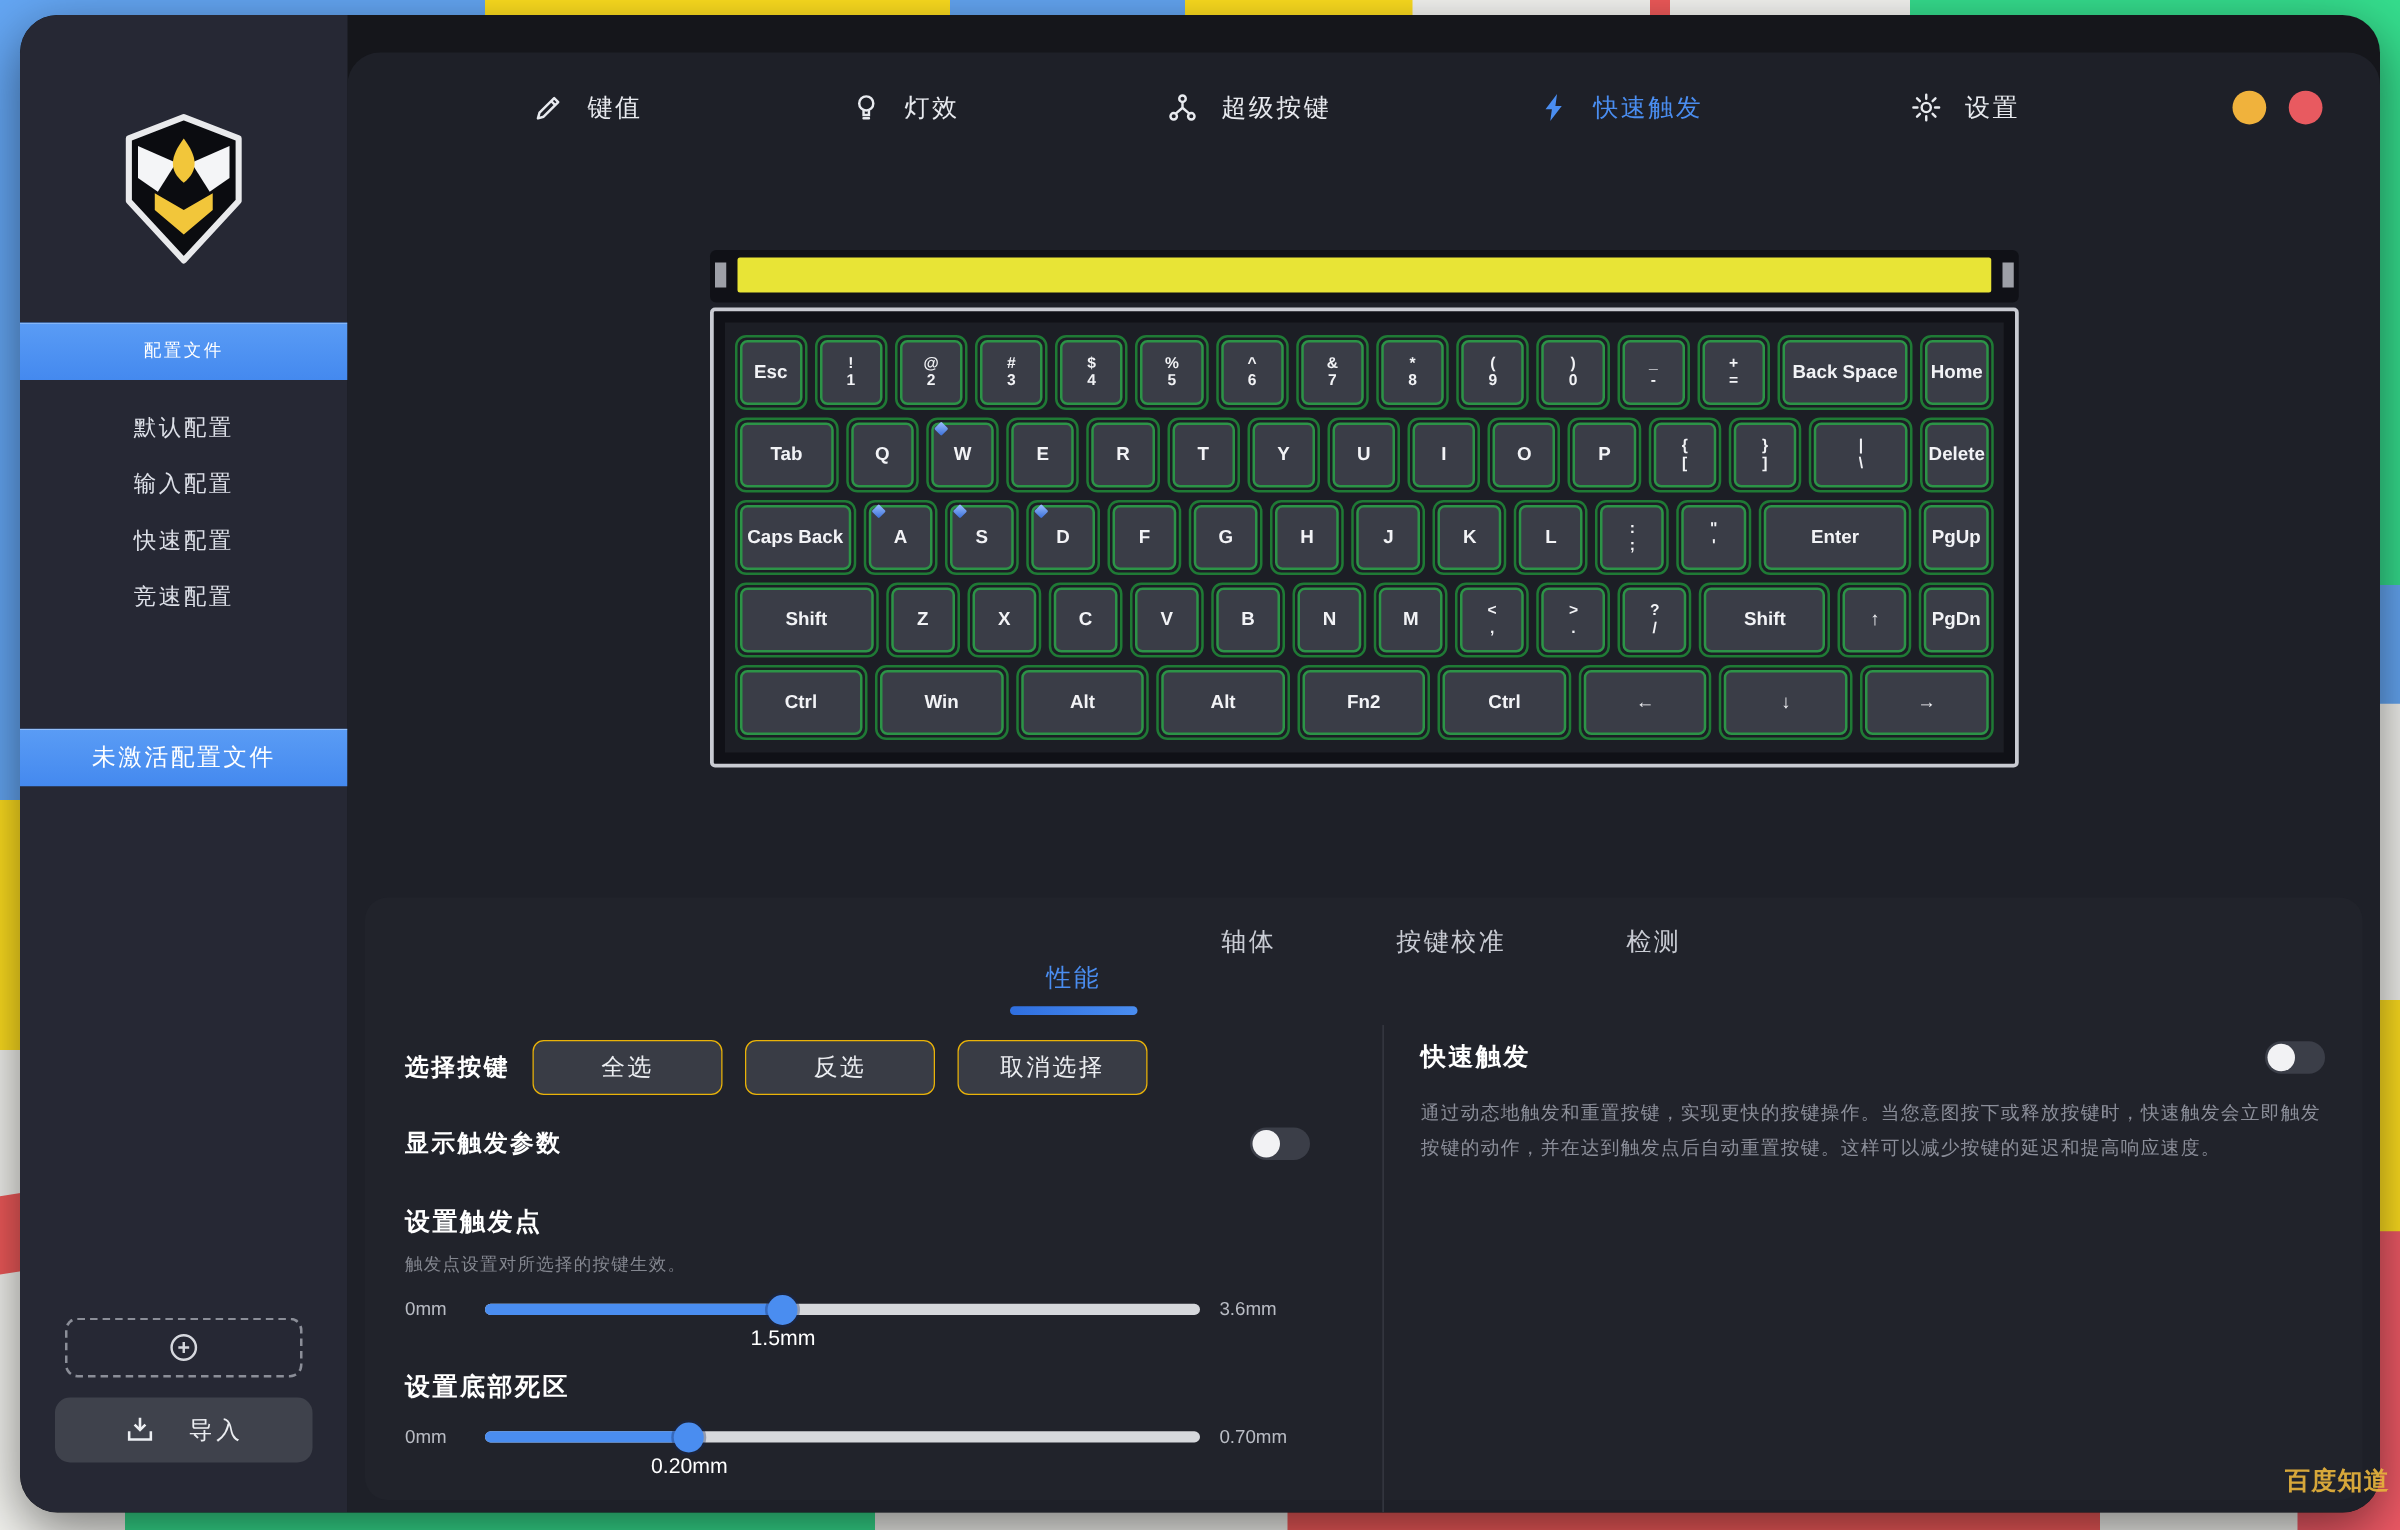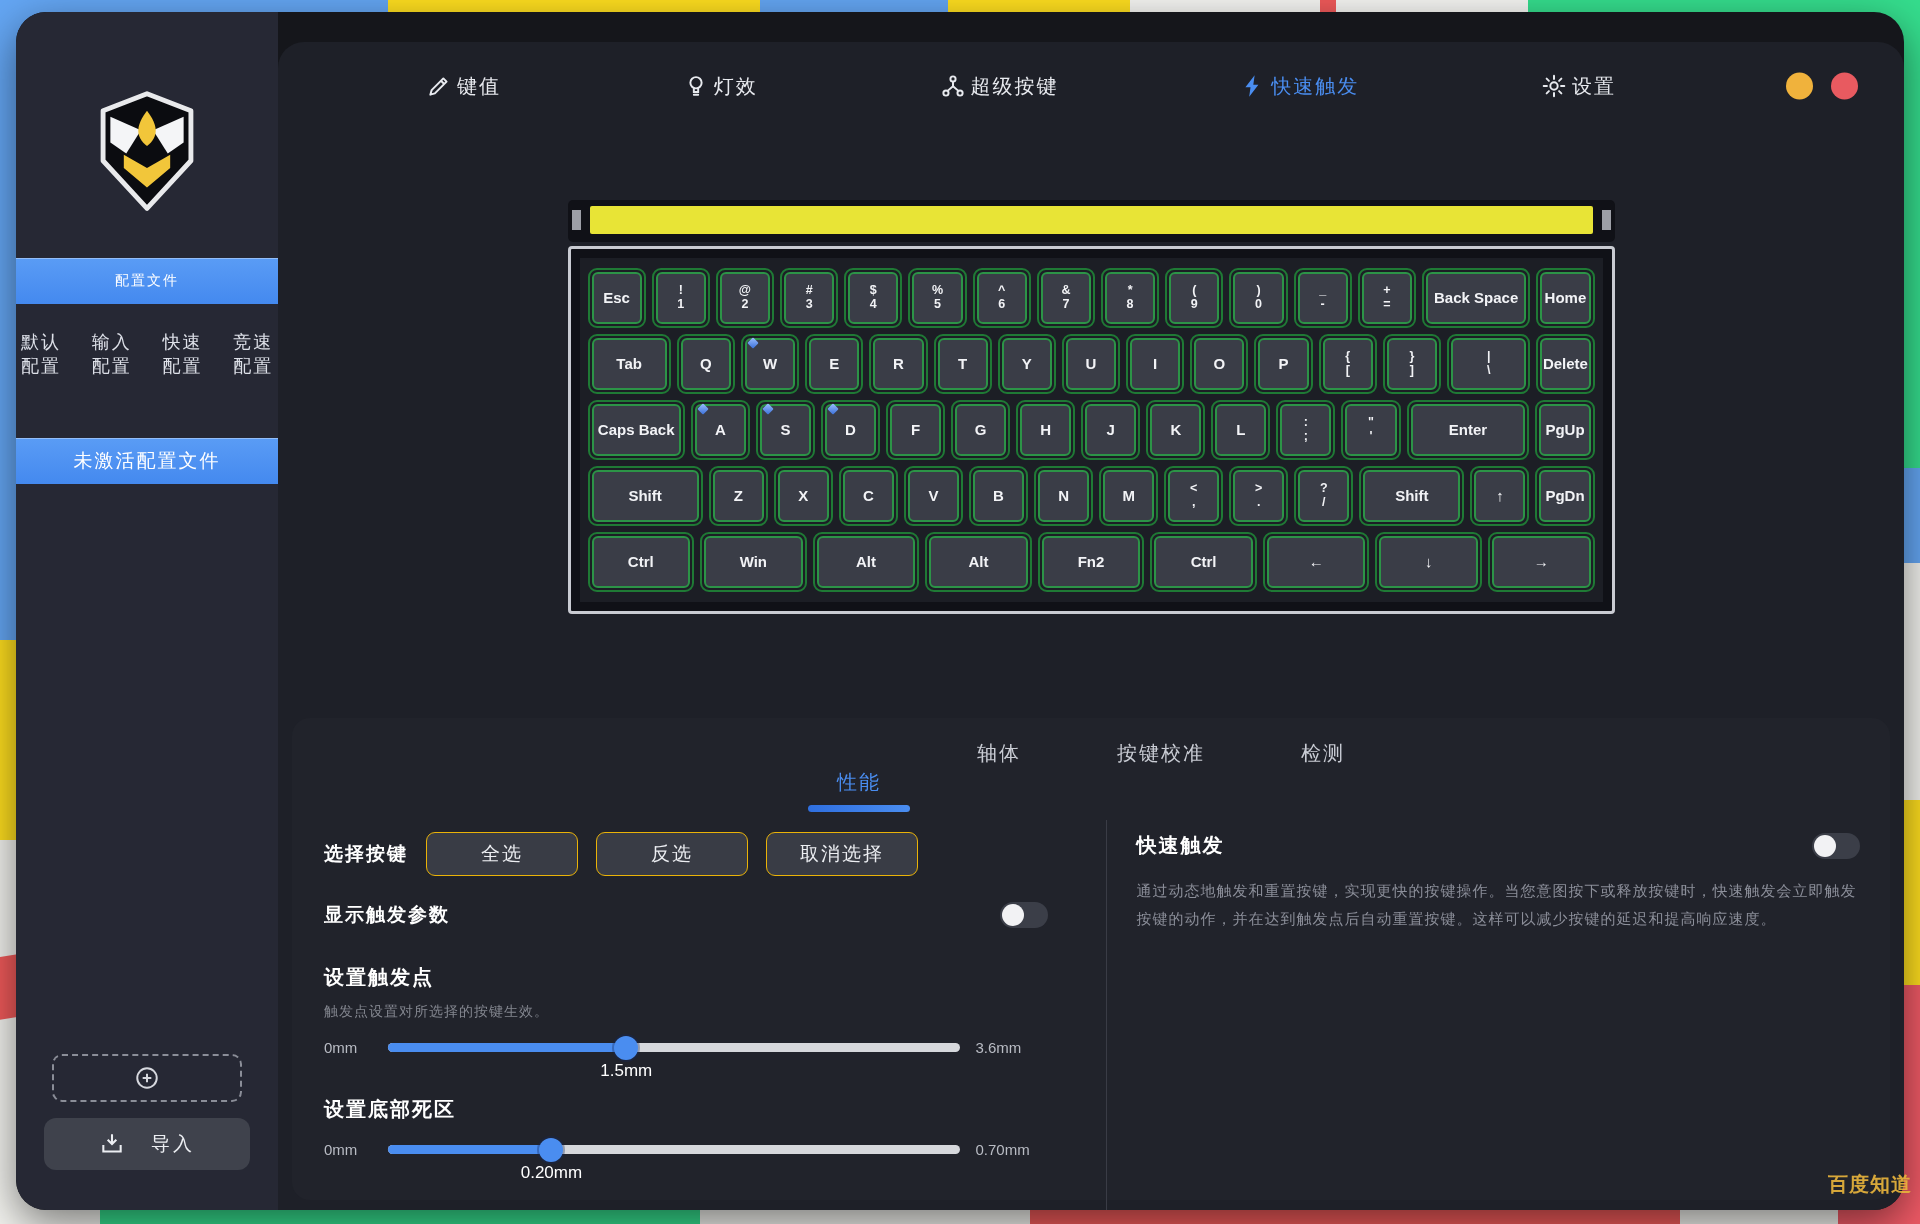--- a/index.html
+++ b/index.html
@@ -29,38 +29,38 @@
   .app { position:absolute; z-index:2; left:16px; top:12px; width:1888px; height:1198px;
          background:#15161b; border-radius:30px; overflow:hidden;
          box-shadow:0 14px 44px rgba(0,0,0,.5); }
 
   
   .sidebar { position:absolute; left:0; top:0; bottom:0; width:262px; background:#262834; border-radius:30px 0 0 30px; }
   .logo-wrap { display:flex; justify-content:center; margin-top:78px; }
   .profile-header { margin-top:46px; height:46px; background:linear-gradient(180deg,#5a9cf5,#4489ef);
                     display:flex; align-items:center; justify-content:center;
                     color:#fff; font-size:14px; letter-spacing:2px; box-shadow:inset 0 1px 0 rgba(255,255,255,.35); }
-  .side-menu { margin-top:26px; display:flex; gap:21px; }
+  .side-menu { margin-top:26px; display:flex; flex-direction:column; gap:21px; }
   .side-item { text-align:center; color:#dde0e8; font-size:18px; letter-spacing:2px; cursor:pointer; }
-  .inactive-bar { margin-top:60px; height:46px; background:linear-gradient(180deg,#5a9cf5,#4489ef);
+  .inactive-bar { margin-top:94px; height:46px; background:linear-gradient(180deg,#5a9cf5,#4489ef);
                   display:flex; align-items:center; justify-content:center; color:#fff; font-size:19px; letter-spacing:2px;
                   box-shadow:inset 0 1px 0 rgba(255,255,255,.35); }
   .side-bottom { position:absolute; left:0; right:0; bottom:40px; display:flex; flex-direction:column; align-items:center; gap:16px; }
   .add-profile { width:190px; height:48px; border:2px dashed #8b8e98; border-radius:10px;
                  display:flex; align-items:center; justify-content:center; color:#d6d8de; cursor:pointer; }
   .import-btn { width:206px; height:52px; background:#3f424c; border-radius:12px; display:flex; align-items:center;
                 justify-content:center; gap:26px; color:#eceef2; font-size:19px; letter-spacing:3px; cursor:pointer; }
 
   
   .main { position:absolute; left:262px; top:30px; right:0; bottom:0; background:#1e2028; border-radius:26px 26px 0 0; }
 
   
   .nav { position:relative; height:88px; display:flex; align-items:center; }
   .nav-items { display:flex; justify-content:space-between; width:1190px; margin-left:148px; }
-  .nav-item { display:flex; align-items:center; gap:5px; color:#e8eaef; font-size:20px; letter-spacing:2px; cursor:pointer; }
+  .nav-item { display:flex; align-items:center; gap:18px; color:#e8eaef; font-size:20px; letter-spacing:2px; cursor:pointer; }
   .nav-item.active { color:#4a8df0; }
   .nav-item svg { display:block; }
   .win-controls { position:absolute; right:46px; top:50%; transform:translateY(-50%); display:flex; gap:18px; }
   .win-dot { width:27px; height:27px; border-radius:50%; cursor:pointer; }
   .dot-min { background:#f0b23c; }
   .dot-close { background:#e85a60; }
 
   
   .kb-zone { width:1047px; margin:70px auto 0; }
   .kb-topbar { background:#101117; border-radius:5px; padding:6px 22px 8px; position:relative; }

